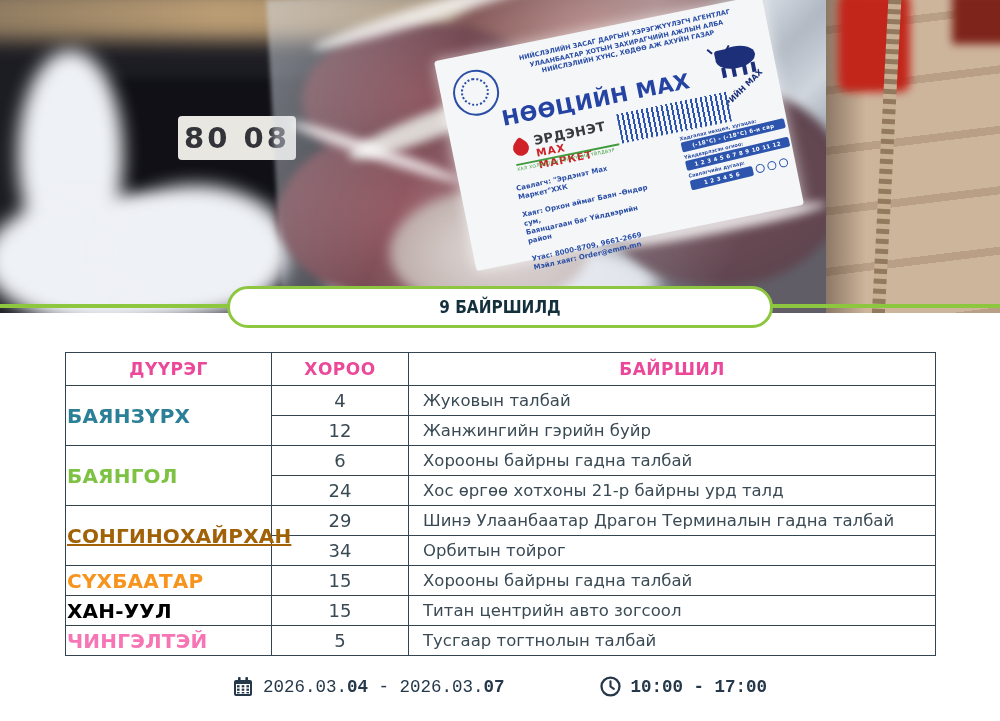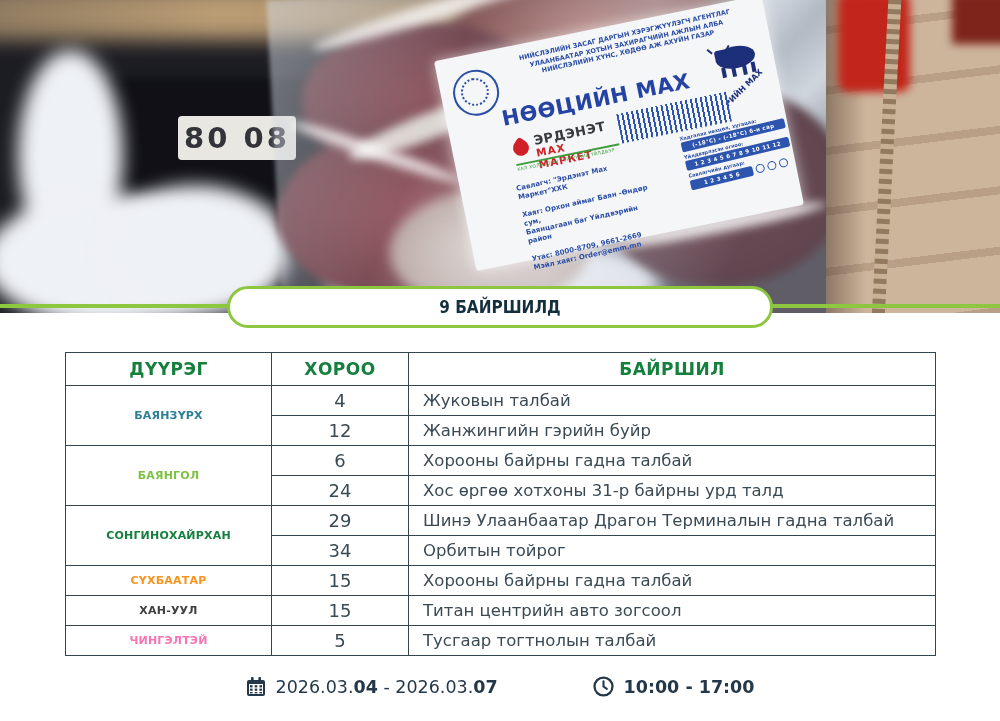--- a/index.html
+++ b/index.html
@@ -70,28 +70,28 @@
   .greenline{position:absolute;left:0;top:304px;width:1000px;height:4px;background:#8dc63f;}
   .pill{position:absolute;left:50%;top:286px;transform:translateX(-50%);width:540px;height:36px;
         background:#ffffff;border:3.5px solid #8dc63f;border-radius:23px;display:flex;align-items:center;justify-content:center;}
   .pill .t{font-size:17px;font-weight:600;color:#21414f;white-space:pre;font-stretch:condensed;}
   .pill .tb{font-weight:800;color:#14303d;}
 
   
   table.loc{position:absolute;left:65px;top:352px;width:870px;border-collapse:collapse;table-layout:fixed;}
   table.loc col.c1{width:206px;} table.loc col.c2{width:137px;} table.loc col.c3{width:527px;}
   table.loc th,table.loc td{border:1.6px solid #35454f;}
-  table.loc thead th{height:30px;font-size:17px;font-weight:800;color:#15803d;letter-spacing:.5px;text-align:center;}
+  table.loc thead th{height:30px;font-size:17px;font-weight:800;color:#ec4899;letter-spacing:.5px;text-align:center;}
   table.loc tbody tr{height:30px;}
-  td.district{font-weight:800;font-size:11px;text-align:center;letter-spacing:.2px;}
+  td.district{font-weight:800;font-size:20px;text-align:left;letter-spacing:.2px;}
   td.num{font-size:18px;color:#3a4a54;text-align:center;}
   td.locn{font-size:16.5px;color:#3a4a54;padding-left:14px;}
 
   
-  .footer{position:absolute;left:0;top:676px;width:1000px;display:flex;justify-content:center;gap:95px;align-items:center;color:#24384a;}
+  .footer{position:absolute;left:0;top:676px;width:1000px;display:flex;justify-content:center;gap:95px;align-items:center;color:#24384a;font-family:Liberation Mono, monospace;}
   .fgroup{display:flex;align-items:center;gap:10px;font-size:17.5px;}
   .fgroup .b{font-weight:800;}
 </style>
 </head>
 <body>
 
 <div class="page">
 
   <div class="photo">
     <div class="blob wood"></div>
@@ -204,38 +204,38 @@
         <td class="num">12</td>
         <td class="locn">Жанжингийн гэрийн буйр</td>
       </tr>
       <tr>
         <td class="district" rowspan="2" style="color: rgb(125, 194, 66);">БАЯНГОЛ</td>
         <td class="num">6</td>
         <td class="locn">Хорооны байрны гадна талбай</td>
       </tr>
       <tr>
         <td class="num">24</td>
-        <td class="locn">Хос өргөө хотхоны 31-р байрны урд талд</td>
-      </tr>
-      <tr>
-        <td class="district" rowspan="2" style="color: #15803d;">СОНГИНОХАЙРХАН</td>
+        <td class="locn">Хос өргөө хотхоны 21-р байрны урд талд</td>
+      </tr>
+      <tr>
+        <td class="district" rowspan="2" style="color: #a16207; text-decoration: underline;">СОНГИНОХАЙРХАН</td>
         <td class="num">29</td>
         <td class="locn">Шинэ Улаанбаатар Драгон Терминалын гадна талбай</td>
       </tr>
       <tr>
         <td class="num">34</td>
         <td class="locn">Орбитын тойрог</td>
       </tr>
       <tr>
         <td class="district" style="color: rgb(247, 148, 30);">СҮХБААТАР</td>
         <td class="num">15</td>
         <td class="locn">Хорооны байрны гадна талбай</td>
       </tr>
       <tr>
-        <td class="district" style="color: #404040;">ХАН-УУЛ</td>
+        <td class="district" style="color: #000000;">ХАН-УУЛ</td>
         <td class="num">15</td>
         <td class="locn">Титан центрийн авто зогсоол</td>
       </tr>
       <tr>
         <td class="district" style="color: rgb(247, 117, 180);">ЧИНГЭЛТЭЙ</td>
         <td class="num">5</td>
         <td class="locn">Тусгаар тогтнолын талбай</td>
       </tr>
     </tbody>
   </table>

